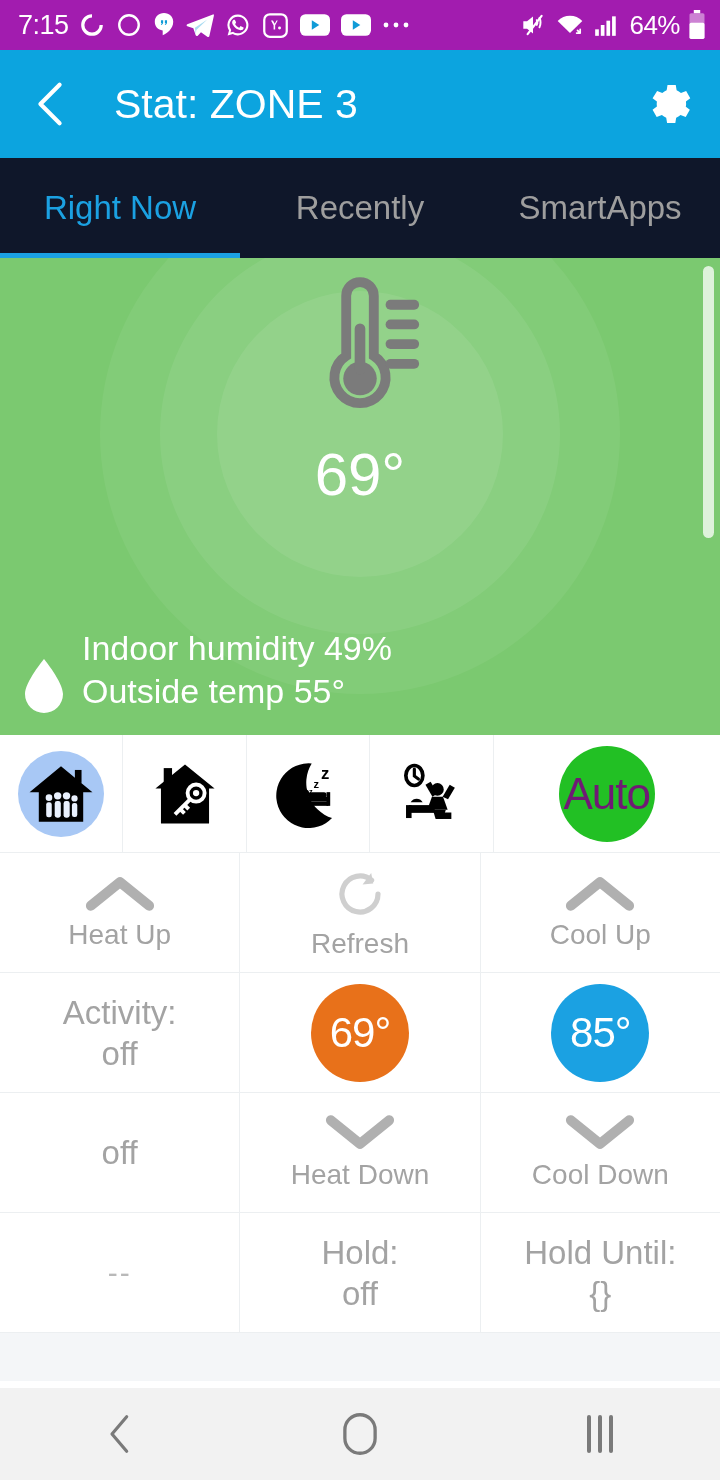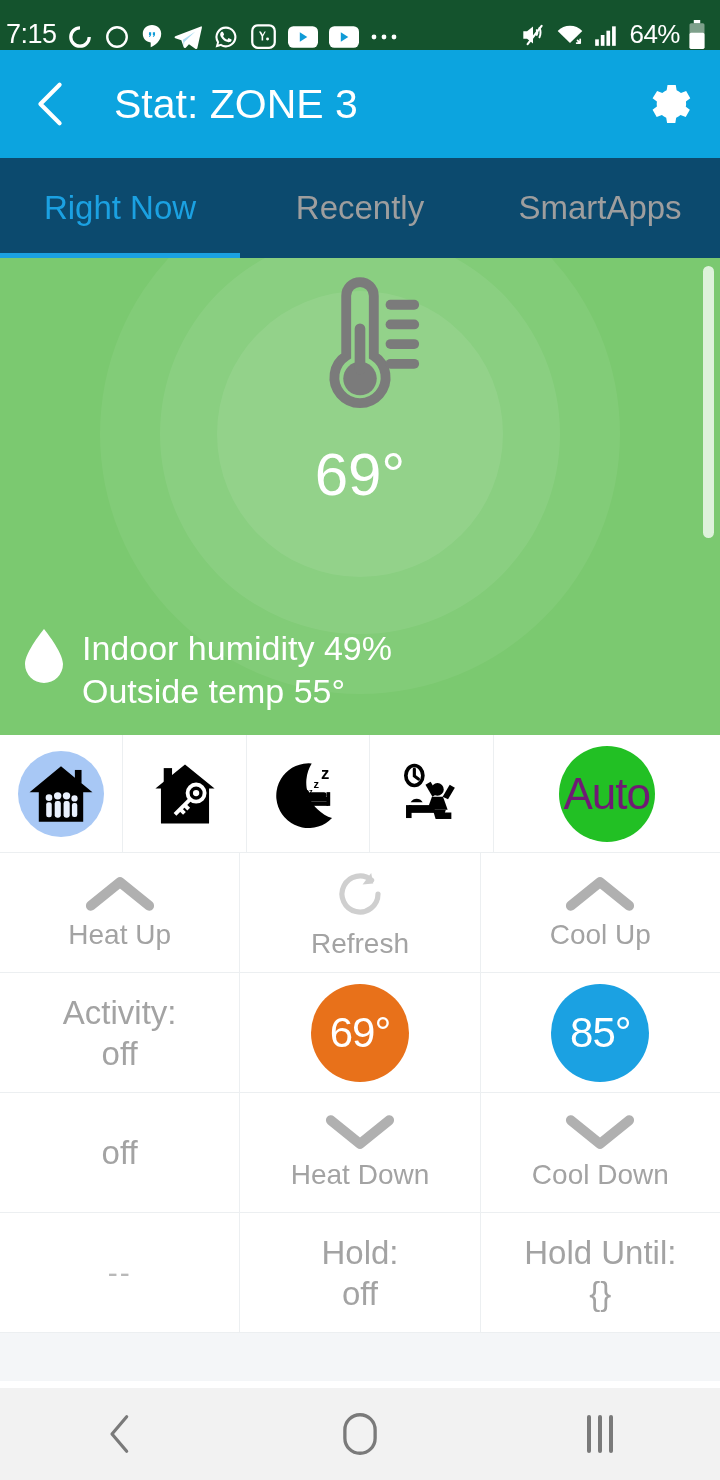--- a/index.html
+++ b/index.html
@@ -6,23 +6,23 @@
   html, body {
     width: 720px; height: 1480px;
     background: #ffffff;
     font-family: "Liberation Sans", sans-serif;
     overflow: hidden;
   }
   .phone { position: relative; width: 720px; height: 1480px; background:#fff; }
 
   
   .statusbar {
-    height: 50px; background: #14532d;
-    display: flex; align-items: flex-end;
-    padding: 0 14px 0 6px;
+    height: 50px; background: #a21caf;
+    display: flex; align-items: center;
+    padding: 0 14px 0 18px;
     color: #ffffff;
   }
   .sb-time { font-size: 27px; font-weight: 400; letter-spacing: -0.5px; margin-right: 10px; }
   .sb-icons-left { display:flex; align-items:center; gap: 11px; flex: 1; }
   .sb-icons-right { display:flex; align-items:center; gap: 8px; }
   .sb-ico { display:block; }
   .sb-batt-text { font-size: 26px; letter-spacing: -0.5px; margin-left: 2px; }
 
   
   .appbar {
@@ -32,21 +32,21 @@
     position: relative;
   }
   .back-chevron { width: 40px; height: 48px; flex: none; cursor:pointer; }
   .appbar-title {
     color:#fff; font-size: 41px; font-weight:400;
     margin-left: 44px; letter-spacing: 0px; white-space: nowrap;
   }
   .gear { margin-left:auto; width:52px; height:52px; cursor:pointer; }
 
   
-  .tabs { height: 100px; background:#0c4a6e; display:flex; position:relative; }
+  .tabs { height: 100px; background:#0f172a; display:flex; position:relative; }
   .tab {
     flex:1; display:flex; align-items:center; justify-content:center;
     font-size: 33px; color:#9e9e9e; letter-spacing:0px;
   }
   .tab.active { color:#1BA1E2; }
   .tab-underline {
     position:absolute; left:0; bottom:0; width:240px; height:5px; background:#1BA1E2;
   }
 
   
@@ -63,21 +63,21 @@
   .hero-inner {
     position:relative; z-index:2; display:flex; flex-direction:column;
     align-items:center; padding-top: 18px;
   }
   .thermo { width: 130px; height: 150px; }
   .hero-temp {
     color:#ffffff; font-size: 60px; font-weight:400; margin-top: 14px; letter-spacing:0px;
   }
   .hero-foot {
     position:absolute; left:0; right:0; bottom: 22px; z-index:2;
-    display:flex; align-items:flex-start; padding-left: 22px; margin-top: 34px;
+    display:flex; align-items:flex-end; padding-left: 22px; margin-top: 34px;
   }
   .drop { width: 44px; height: 56px; flex:none; }
   .hero-foot-text { margin-left: 16px; color:#ffffff; font-size: 34px; line-height: 43px; }
   .scrollbar {
     position:absolute; right: 6px; top: 8px; width: 11px; height: 272px;
     background: rgba(255,255,255,0.75); border-radius: 6px; z-index: 3;
   }
 
   
   .mode-row {

